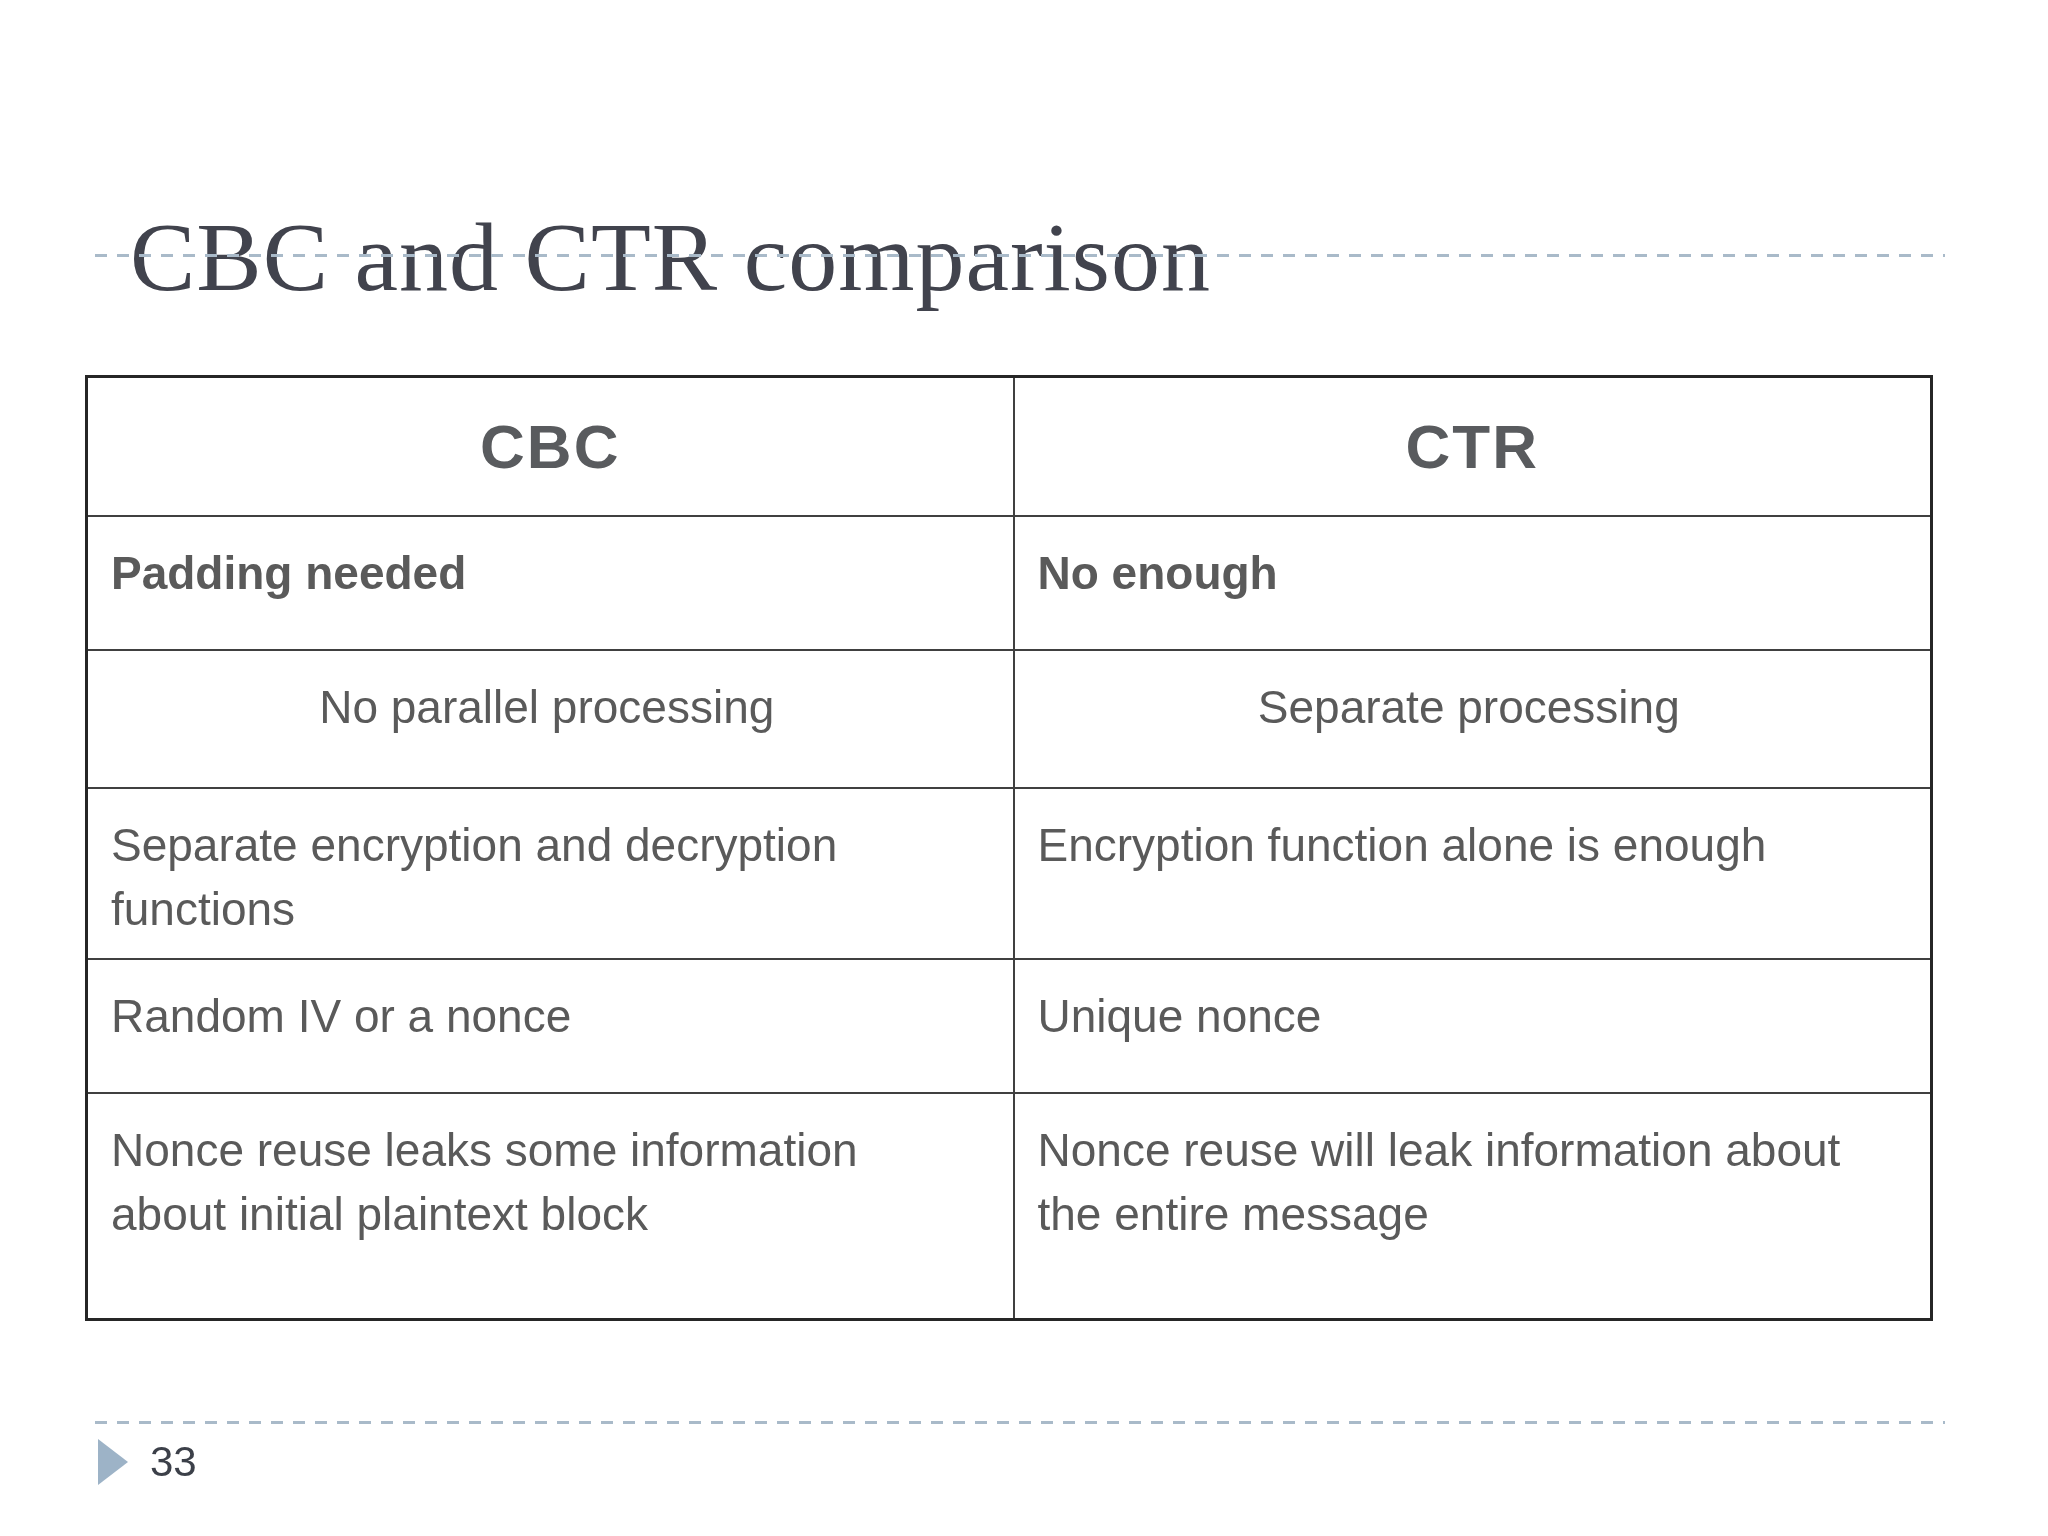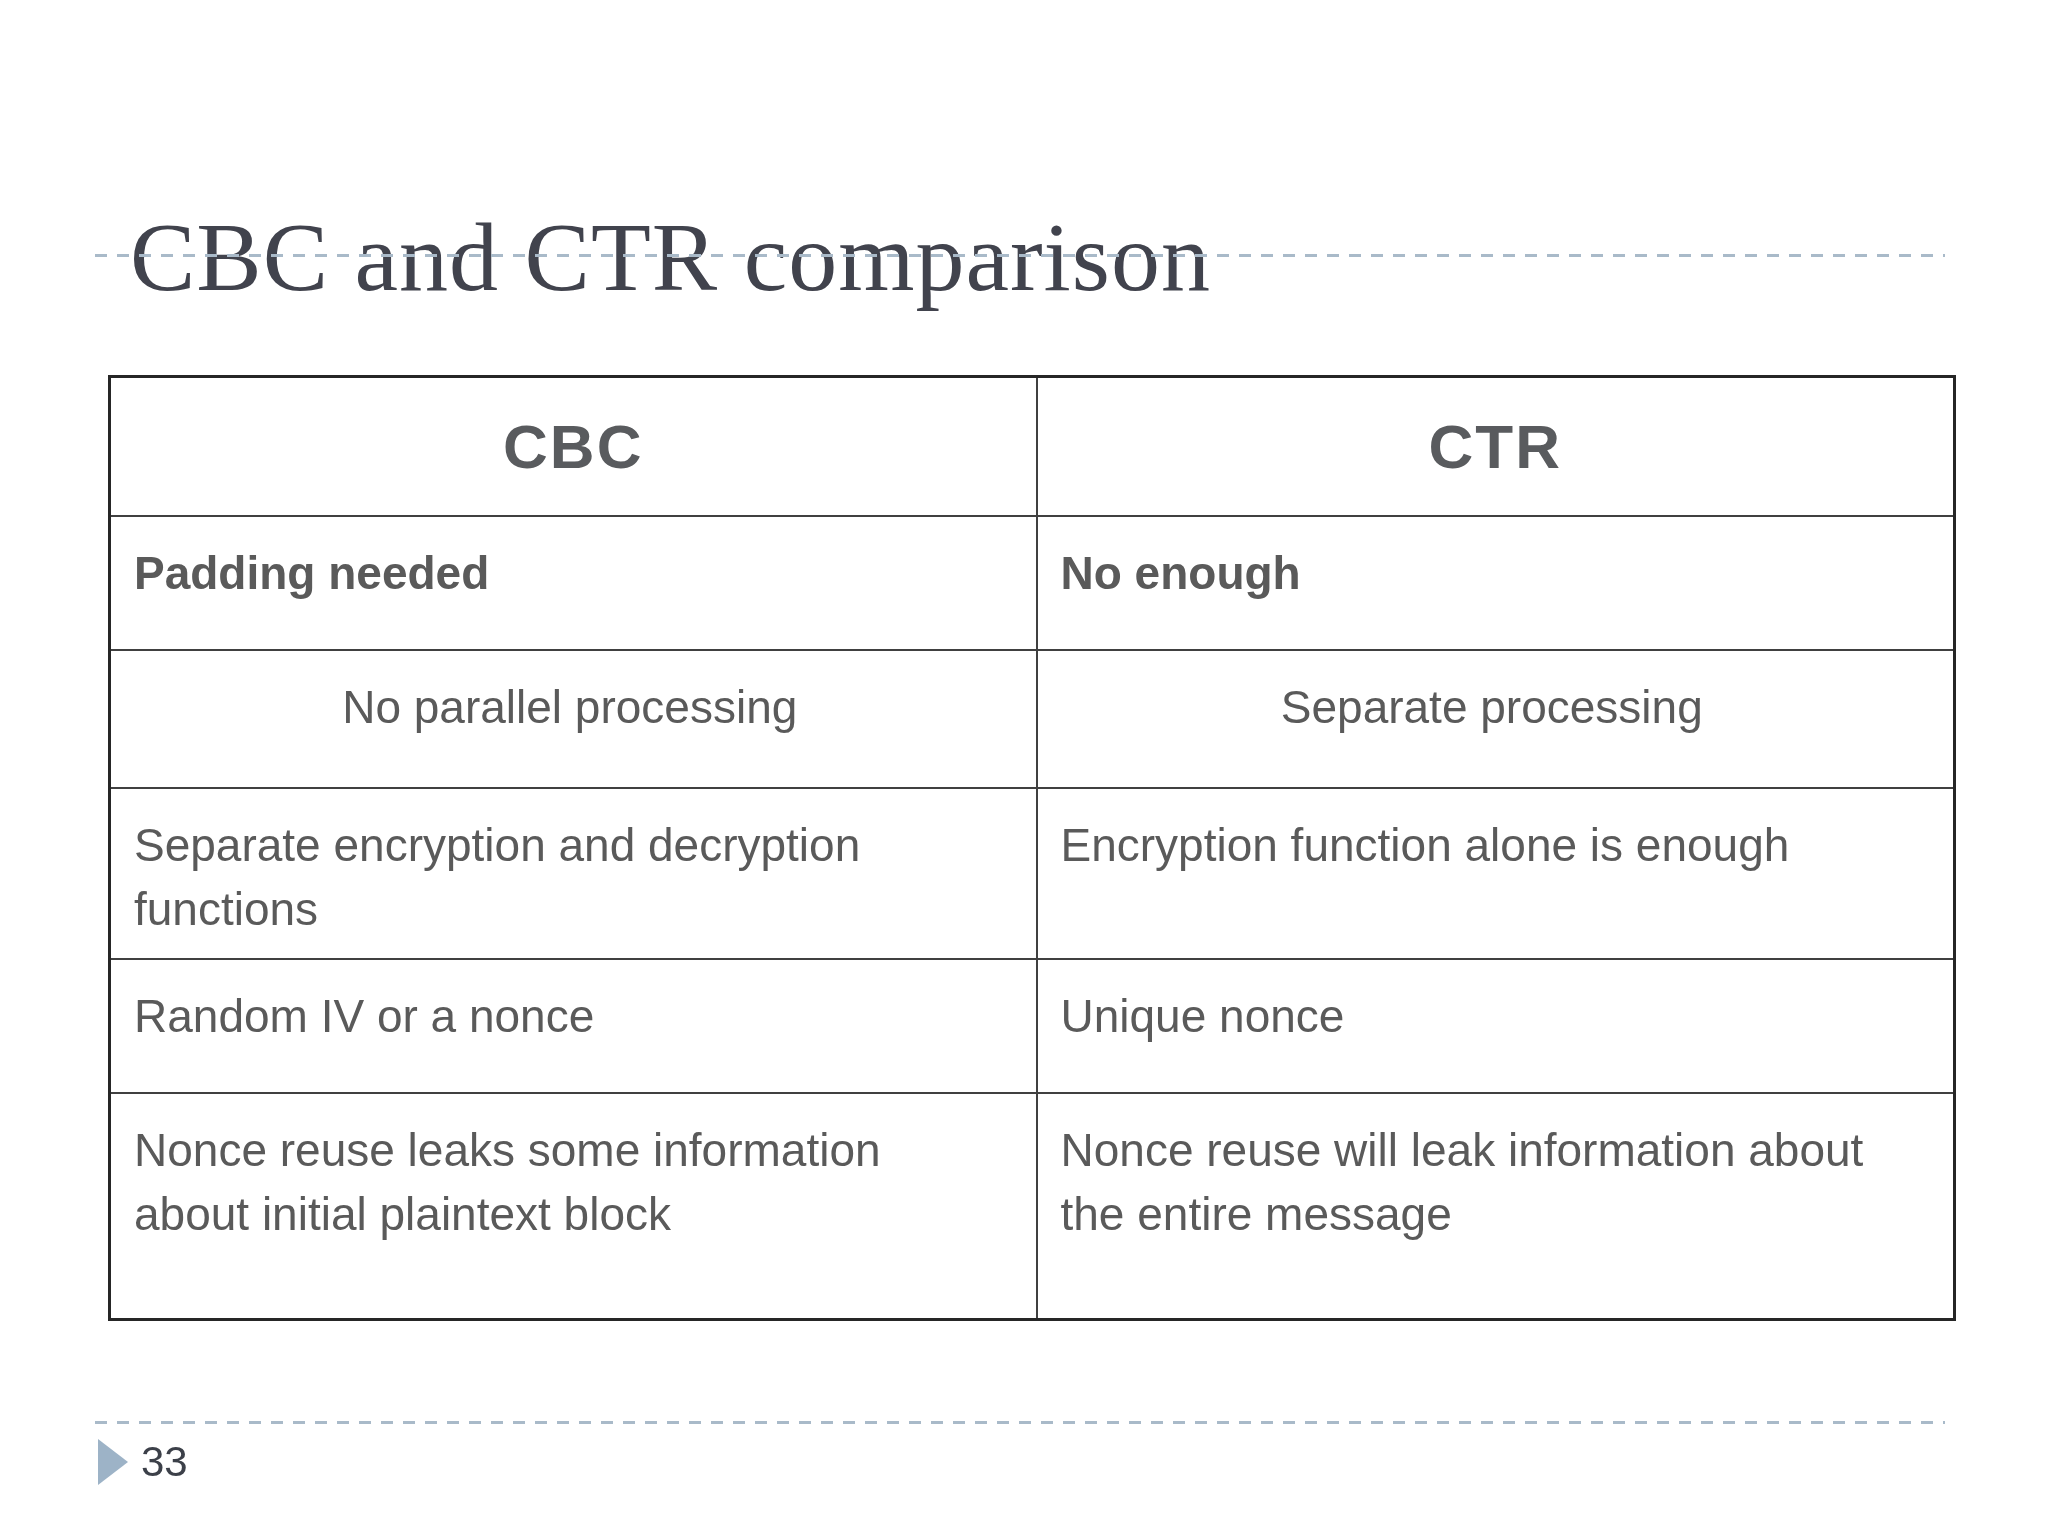--- a/index.html
+++ b/index.html
@@ -32,21 +32,21 @@
     width: 1850px;
     height: 3px;
     background-image: repeating-linear-gradient(
       to right, #a9bac9 0, #a9bac9 12px, transparent 12px, transparent 22px);
   }
   .dashed-rule.title-rule  { top: 254px; }
   .dashed-rule.footer-rule { top: 1421px; }
 
   table.compare {
     position: absolute;
-    left: 108px;
+    left: 85px;
     top: 375px;
     width: 1845px;
     border-collapse: collapse;
     table-layout: fixed;
   }
   table.compare, table.compare tr, table.compare td, table.compare th {
     border: 2px solid #404040;
   }
   table.compare { border: 3px solid #262626; }
 
@@ -76,21 +76,21 @@
   tr.row-5 td { height: 184px; }
   col.left-col  { width: 927px; }
   col.right-col { width: 918px; }
 
   .footer {
     position: absolute;
     left: 98px;
     top: 1438px;
     display: flex;
     align-items: center;
-    gap: 13px;
+    gap: 22px;
   }
   .pointer-triangle {
     width: 0; height: 0;
     border-top: 23px solid transparent;
     border-bottom: 23px solid transparent;
     border-left: 30px solid #9db3c7;
   }
   .page-number {
     font-size: 42px;
     color: #3c4049;

